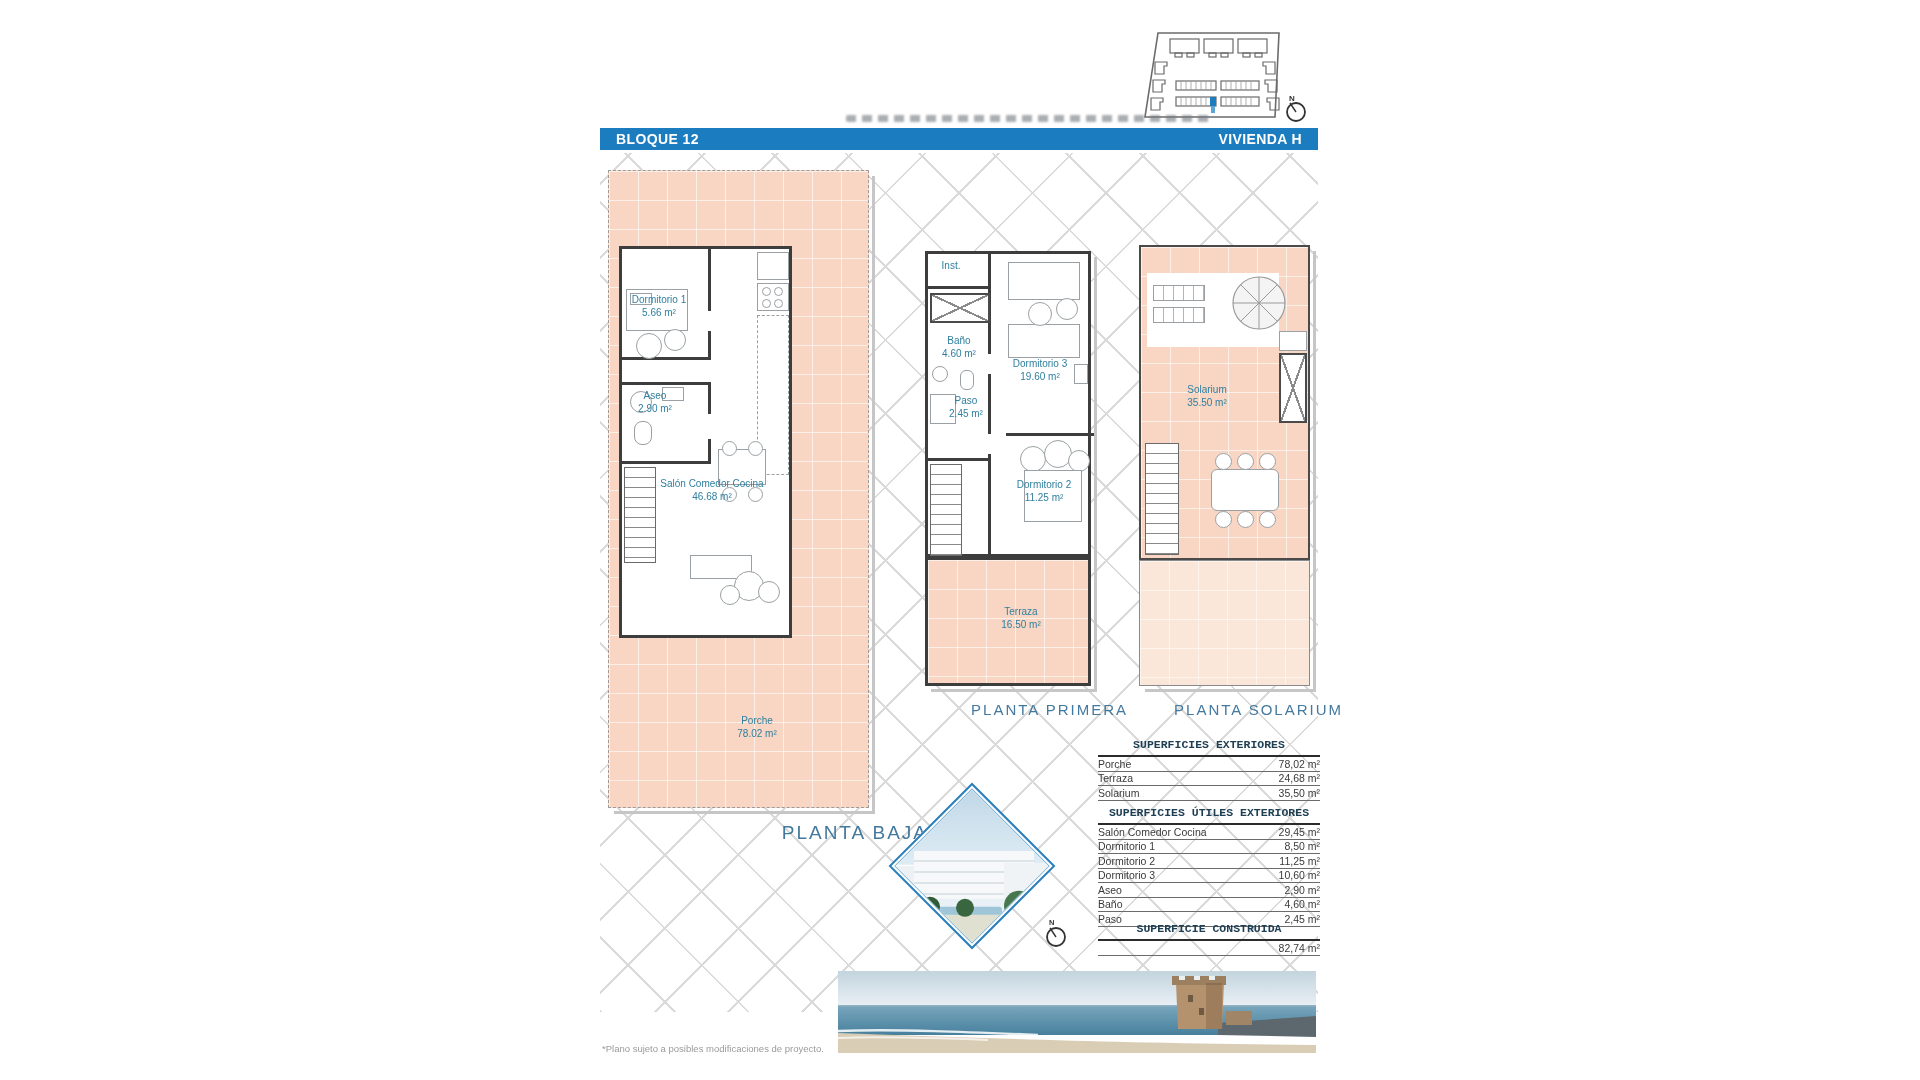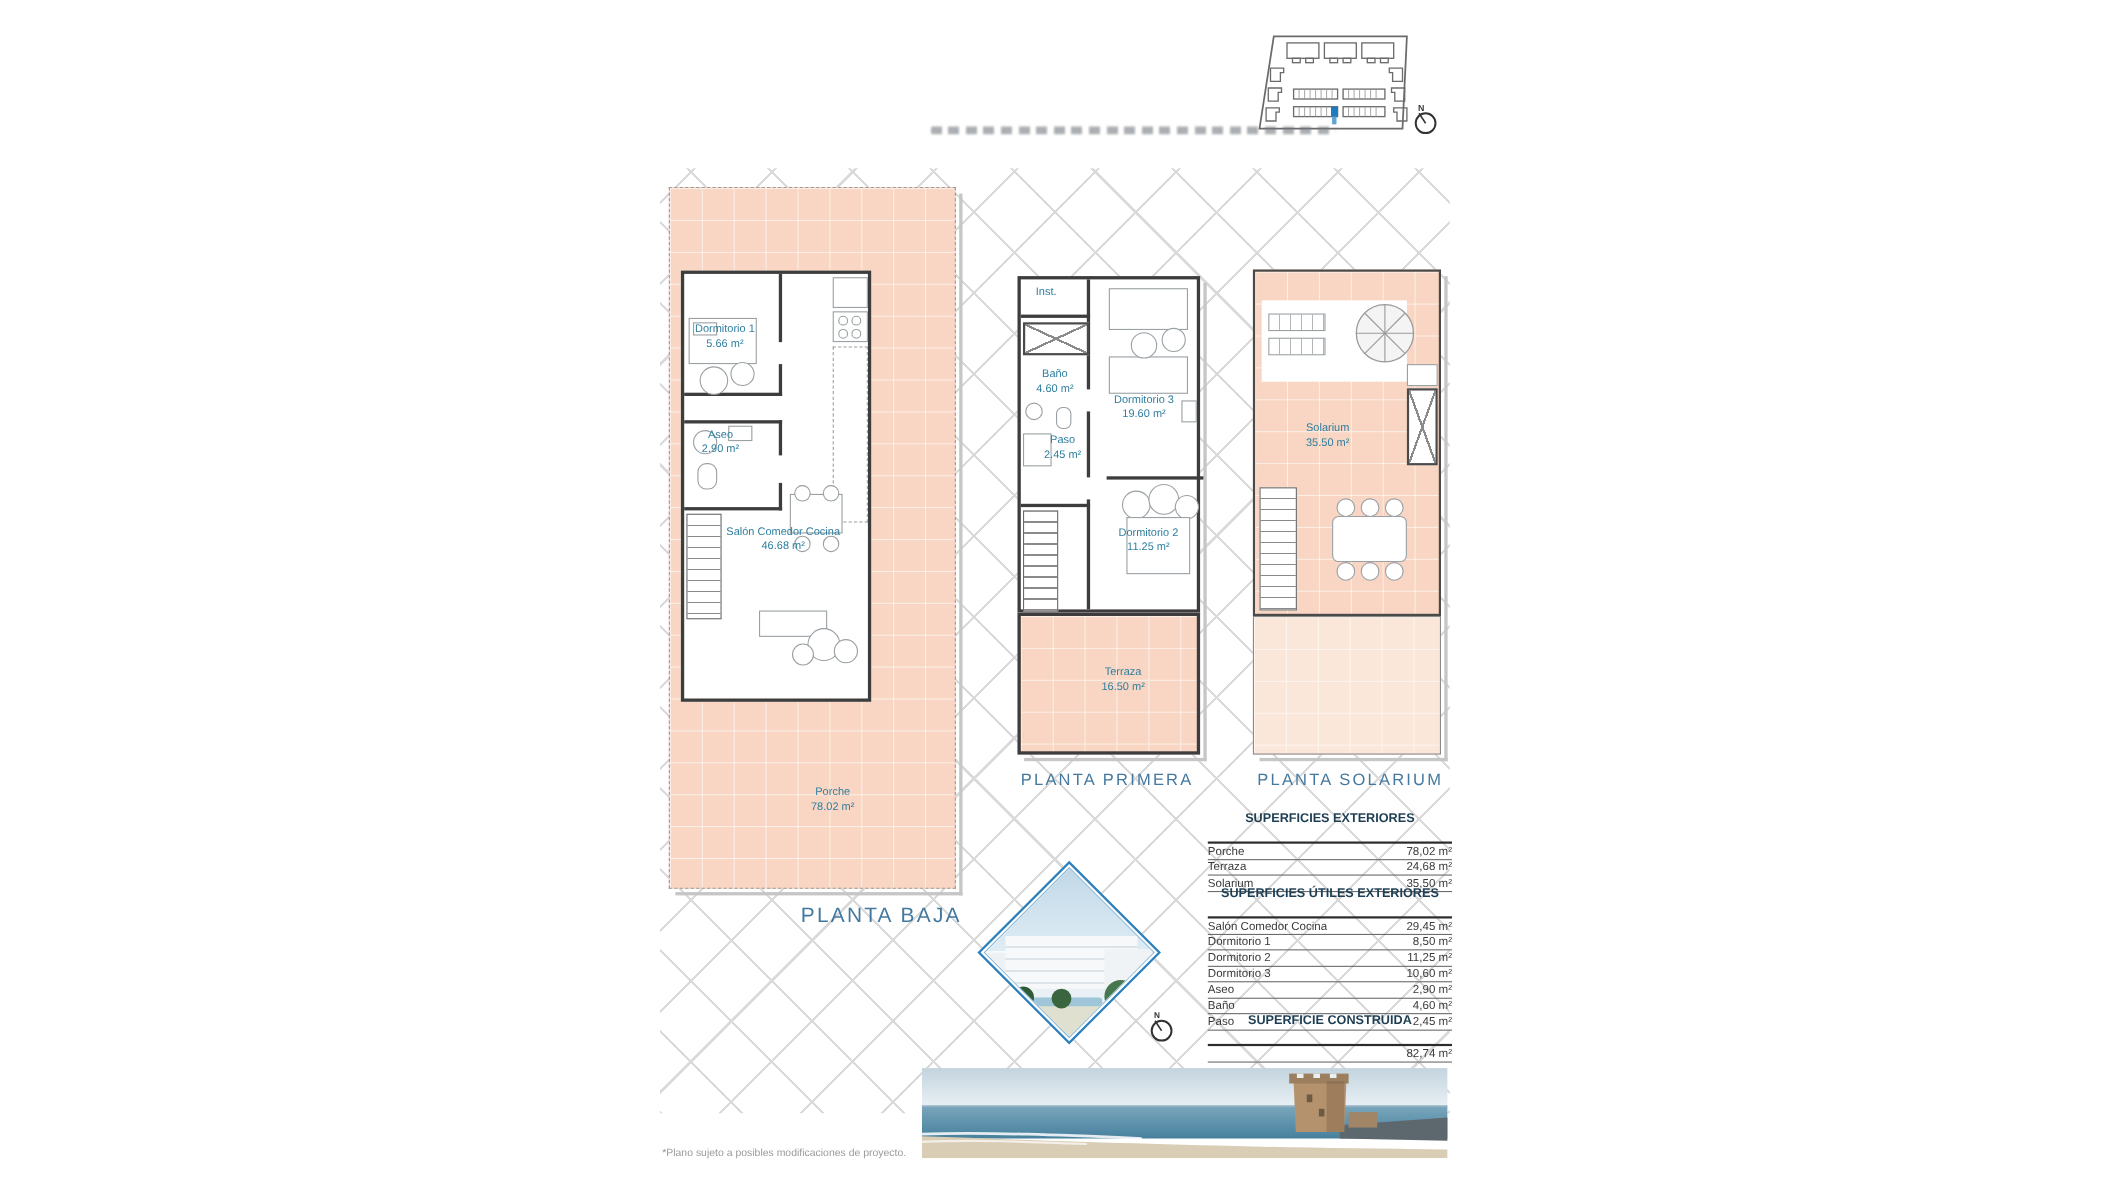--- a/index.html
+++ b/index.html
@@ -27,25 +27,25 @@
   .bldg{background:#fff;border:3px solid #3d3d3d;box-sizing:border-box;}
   .wall{position:absolute;background:#3d3d3d;}
   .f{position:absolute;border:1px solid #9aa0a3;background:#fff;box-sizing:border-box;}
   .fc{border-radius:50%;}
   .stairs{position:absolute;border:1.5px solid #6a6a6a;box-sizing:border-box;background-color:#fff;
       background-image:repeating-linear-gradient(180deg,transparent 0 9px,#8a8a8a 9px 10px);}
   .xbox{position:absolute;border:2px solid #4a4a4a;box-sizing:border-box;background:
       linear-gradient(to top right,transparent calc(50% - 1px),#8a8a8a calc(50% - 1px) calc(50% + 1px),transparent calc(50% + 1px)),
       linear-gradient(to bottom right,transparent calc(50% - 1px),#8a8a8a calc(50% - 1px) calc(50% + 1px),transparent calc(50% + 1px)),#fff;}
   .rlabel{position:absolute;text-align:center;font-size:10px;line-height:1.25;color:#2f7f9f;}
-  .ptitle{position:absolute;text-align:left;color:#44799f;letter-spacing:2px;}
+  .ptitle{position:absolute;text-align:right;color:#44799f;letter-spacing:2px;}
   
   .stable{position:absolute;width:222px;}
   .stable .ttl{text-align:center;font-size:11.5px;font-weight:bold;color:#1d3e53;
-      padding-bottom:15px;border-bottom:2px solid #2b2b2b;}
+      padding-bottom:4px;border-bottom:2px solid #2b2b2b;font-family:Liberation Mono, monospace;}
   .stable .row{display:flex;align-items:center;height:13.5px;border-bottom:1px solid #6b6b6b;
       font-size:10.5px;color:#3a3a3a;}
   .stable .row .v{margin-left:auto;}
   .caption-smudge{background:repeating-linear-gradient(90deg,rgba(115,122,128,.6) 0 10px,rgba(115,122,128,0) 10px 16px);
       filter:blur(1.1px);border-radius:2px;}
   .footnote{font-size:9.5px;color:#9a9a9a;}
   svg{display:block;}
 </style>
 </head>
 <body>
@@ -92,20 +92,24 @@
   <div class="abs" style="left:1280px;top:92px;width:30px;height:32px;">
     <svg width="30" height="32" viewBox="0 0 30 32">
       <text x="9" y="9" font-size="8" fill="#333" font-weight="bold">N</text>
       <circle cx="16" cy="20" r="9" fill="none" stroke="#333" stroke-width="1.8"></circle>
       <line x1="16" y1="20" x2="10" y2="11" stroke="#333" stroke-width="1.4"></line>
     </svg>
   </div>
 
   <div class="abs caption-smudge" style="left:846px;top:115px;width:368px;height:7px;"></div>
 
+  <div class="abs bar" style="left:600px;top:128px;width:718px;height:22px;">
+    <span>BLOQUE 12</span>
+    <span>VIVIENDA H</span>
+  </div>
 
   <div class="abs shadow" style="left:614px;top:176px;width:261px;height:638px;"></div>
   <div class="abs salmon plot" style="left:608px;top:170px;width:261px;height:638px;">
 
     <div class="abs bldg" style="left:10px;top:75px;width:173px;height:392px;">
 
       <div class="wall" style="left:0;top:108px;width:89px;height:3px;"></div>
       <div class="wall" style="left:86px;top:0;width:3px;height:62px;"></div>
       <div class="wall" style="left:86px;top:82px;width:3px;height:29px;"></div>
       <div class="wall" style="left:0;top:133px;width:89px;height:3px;"></div>

